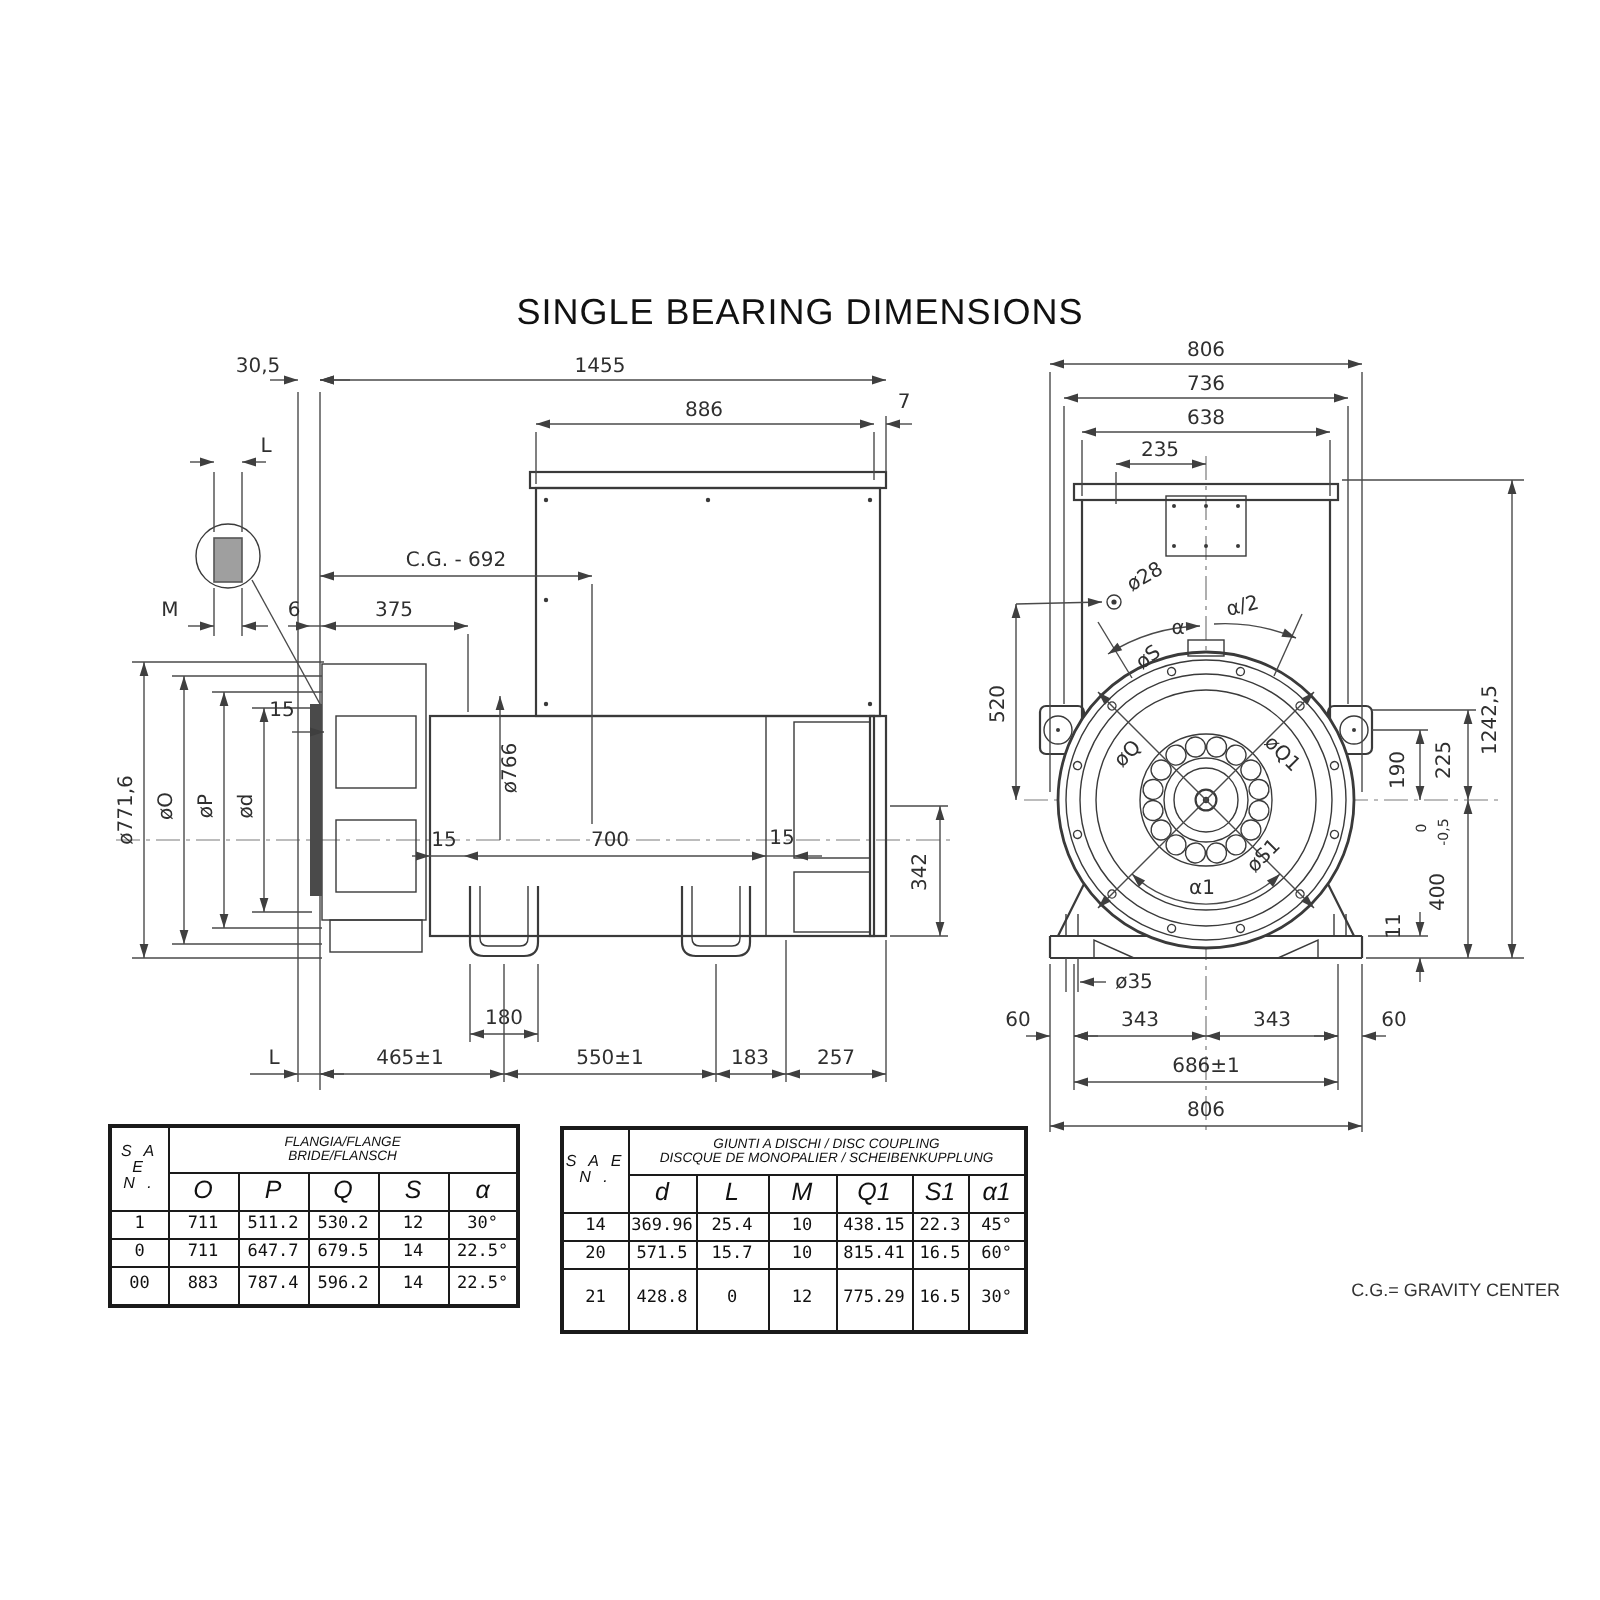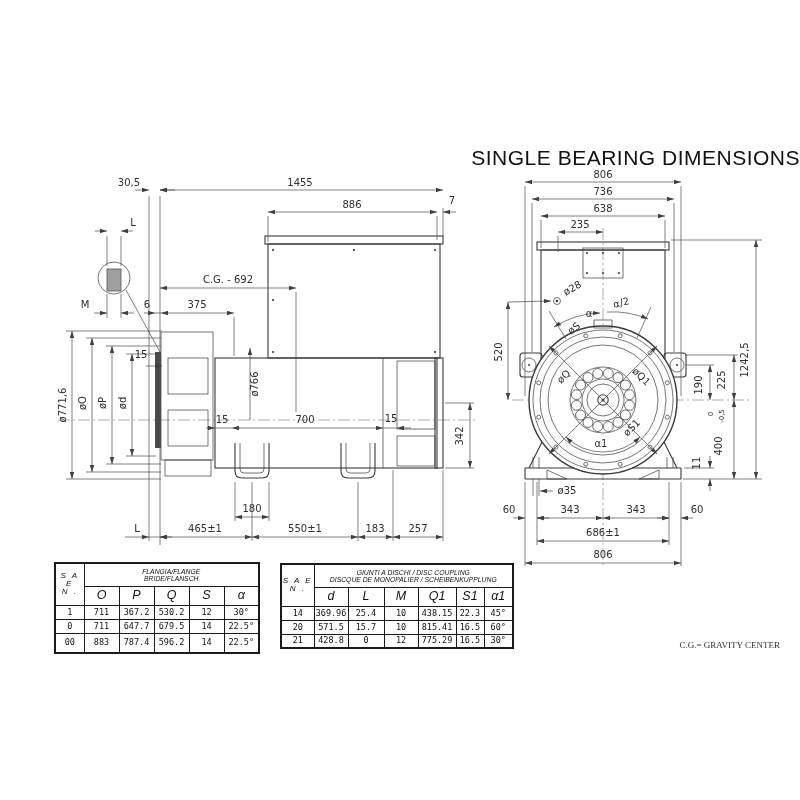--- a/index.html
+++ b/index.html
@@ -1,36 +1,36 @@
 <!DOCTYPE html>
 <html><head>
 <meta charset="utf-8">
 <style>
   html,body{margin:0;padding:0;background:#f4f4f4;}
   #page{position:relative;width:800px;height:800px;background:#fff;overflow:hidden;
         font-family:"Liberation Sans",sans-serif;}
-  #title{position:absolute;left:0;top:146px;width:800px;text-align:right;
-         font-size:21px;color:#111;letter-spacing:.5px;}
+  #title{position:absolute;left:0;top:146px;width:800px;text-align:center;
+         font-size:18px;color:#111;letter-spacing:.5px;}
   svg{position:absolute;left:0;top:0;}
   text{font-family:"DejaVu Sans",sans-serif;font-size:10px;fill:#2f2f2f;text-anchor:middle;}
   .sm{font-size:7px;}
   .geo{stroke:#3a3a3a;stroke-width:1.1;fill:none;}
   .geo2{stroke:#3a3a3a;stroke-width:0.7;fill:none;}
   .dim{stroke:#4a4a4a;stroke-width:0.7;fill:none;}
   .cl{stroke:#7a7a7a;stroke-width:0.6;fill:none;stroke-dasharray:12 3 2 3;}
   .dot{fill:#3a3a3a;stroke:none;}
   table{position:absolute;border-collapse:collapse;table-layout:fixed;background:#fff;}
   td{border:1px solid #1a1a1a;padding:0;text-align:center;vertical-align:middle;line-height:1.05;color:#111;}
   .ftab{border:2px solid #1a1a1a;}
   .t-title{font-style:italic;font-size:6.8px;}
   .t-col{font-style:italic;font-size:12.5px;}
   .t-num{font-family:"DejaVu Sans Mono",monospace;font-size:8.5px;}
   .t-sae{font-style:italic;font-size:8px;letter-spacing:2px;}
   #note{position:absolute;left:630px;top:640px;width:150px;text-align:right;
-        font-family:Liberation Serif, serif;font-size:9px;color:#333;}
+        font-family:Liberation Sans, sans-serif;font-size:9px;color:#333;}
 </style>
 </head>
 <body>
 
 <div id="page">
 
   <div id="title">SINGLE BEARING DIMENSIONS</div>
 
   <svg width="800" height="800" viewBox="0 0 800 800">
     <defs>
@@ -386,21 +386,21 @@
     <tr style="height:19px" class="t-col">
       <td>O</td>
       <td>P</td>
       <td>Q</td>
       <td>S</td>
       <td>α</td>
     </tr>
     <tr style="height:14px" class="t-num">
       <td>1</td>
           <td>711</td>
-      <td>367.2</td>
+      <td>511.2</td>
           <td>530.2</td>
       <td>12</td>
           <td>30°</td>
     </tr>
     <tr style="height:14px" class="t-num">
       <td>0</td>
           <td>711</td>
       <td>647.7</td>
           <td>679.5</td>
       <td>14</td>
@@ -457,21 +457,21 @@
     </tr>
     <tr style="height:14px" class="t-num">
       <td>20</td>
           <td>571.5</td>
       <td>15.7</td>
           <td>10</td>
       <td>815.41</td>
           <td>16.5</td>
       <td>60°</td>
     </tr>
-    <tr style="height:14px" class="t-num">
+    <tr style="height:32px" class="t-num">
       <td>21</td>
           <td>428.8</td>
       <td>0</td>
           <td>12</td>
       <td>775.29</td>
           <td>16.5</td>
       <td>30°</td>
     </tr>
   </tbody>
     </table>

